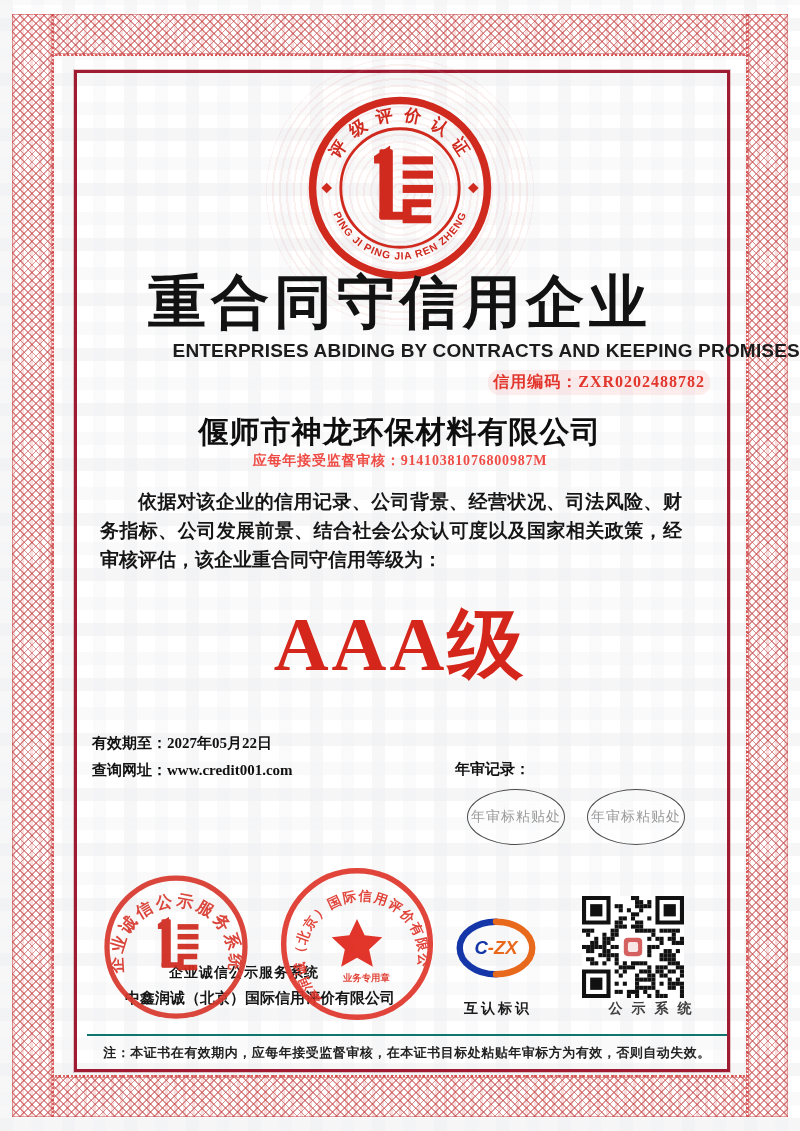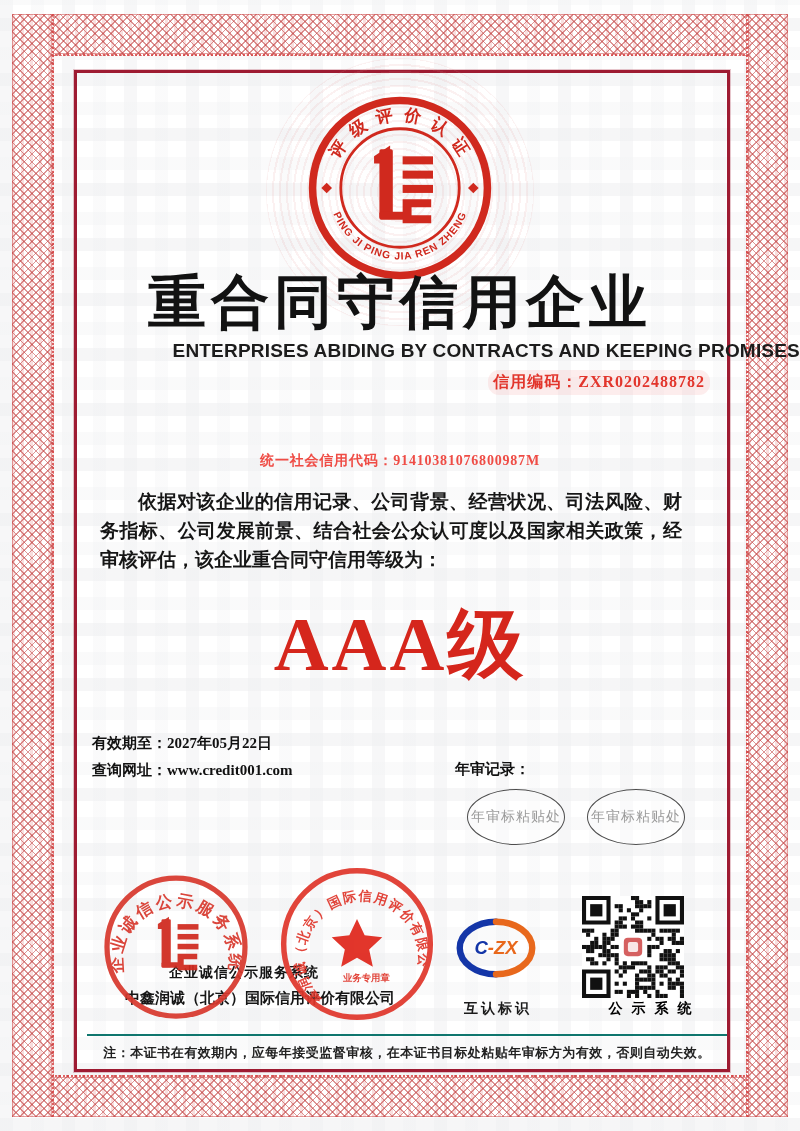--- a/index.html
+++ b/index.html
@@ -90,21 +90,21 @@
   }
   .oval1{left:467px;top:789px;}
   .oval2{left:587px;top:789px;}
   .org1{left:119px;width:250px;top:964px;text-align:center;font-size:14px;font-weight:800;color:#151515;letter-spacing:1px;z-index:2;}
   .org2{left:110px;width:300px;top:989px;text-align:center;font-size:15px;font-weight:800;color:#151515;z-index:2;}
   .seal-left{left:101px;top:872px;width:150px;height:150px;z-index:3;opacity:.93;}
   .seal-right{left:279px;top:866px;width:156px;height:156px;z-index:3;opacity:.93;}
   .czx{left:452px;top:916px;width:88px;height:64px;}
   .czx-label{left:450px;width:96px;top:1000px;text-align:center;font-size:14px;font-weight:800;color:#1a1a1a;letter-spacing:3px;}
   .qr{left:582px;top:896px;width:102px;height:102px;background:#fff;}
-  .qr-label{left:575px;width:150px;top:1000px;text-align:center;font-size:14px;font-weight:800;color:#000000;letter-spacing:9px;text-indent:9px;}
+  .qr-label{left:575px;width:150px;top:1000px;text-align:center;font-size:14px;font-weight:800;color:#404040;letter-spacing:9px;text-indent:9px;}
 </style>
 </head>
 <body>
 
 <div class="page">
   <div class="abs watermark"></div>
   <div class="abs gb gb-top"></div>
   <div class="abs gb gb-bottom"></div>
   <div class="abs gb gb-left"></div>
   <div class="abs gb gb-right"></div>
@@ -140,21 +140,22 @@
       <textPath href="#arcBottom" startOffset="50%" text-anchor="middle">PING JI PING JIA REN ZHENG</textPath>
     </text>
     <use href="#xin" transform="translate(61,53) scale(0.95)" aria-label="信"></use>
   </svg>
 
   <div class="abs title-zh">重合同守信用企业</div>
   <div class="abs title-en">ENTERPRISES ABIDING BY CONTRACTS AND KEEPING PROMISES</div>
 
   <div class="abs credit-code"><span>信用编码：</span><span>ZXR0202488782</span></div>
 
-  <div class="abs uscc"><span>统一社会信用代码：</span><span>91410381076800987M</span></div>
+  <div class="abs company">偃师市神龙环保材料有限公司</div>
+  <div class="abs uscc"><span>应每年接受监督审核：</span><span>91410381076800987M</span></div>
 
   <p class="abs statement">依据对该企业的信用记录、公司背景、经营状况、司法风险、财务指标、公司发展前景、结合社会公众认可度以及国家相关政策，经审核评估，该企业重合同守信用等级为：</p>
 
   <div class="abs grade">AAA级</div>
 
   <div class="abs details">
     <div class="detail-row"><span>有效期至：</span><span>2027年05月22日</span></div>
     <div class="detail-row"><span>查询网址：</span><span>www.credit001.com</span></div>
   </div>
 

